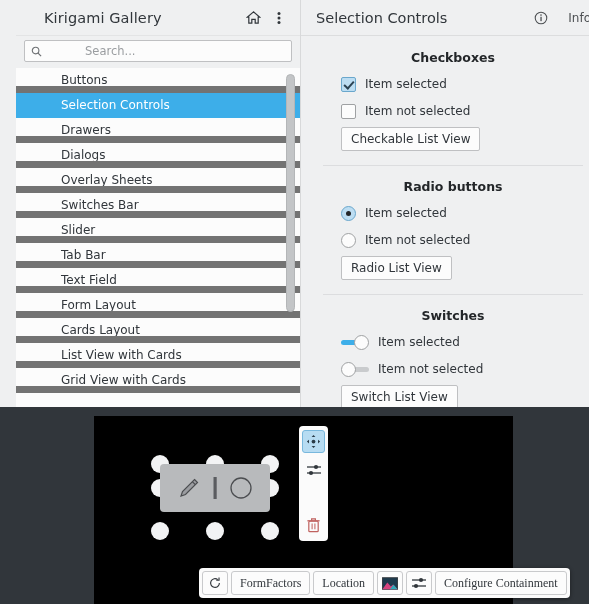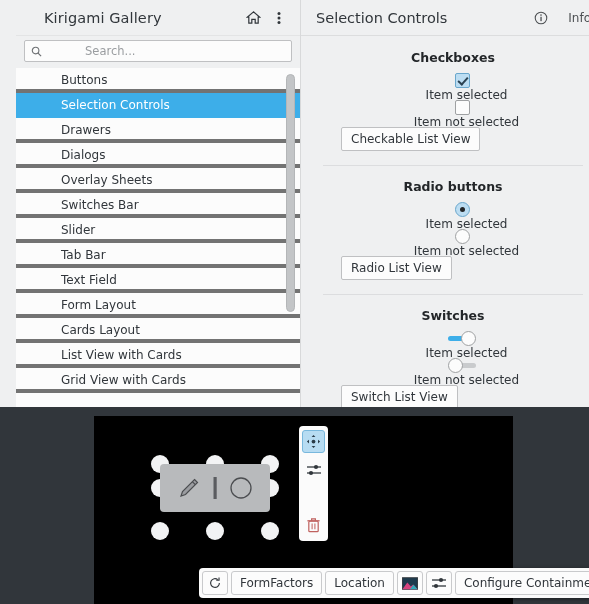--- a/index.html
+++ b/index.html
@@ -18,38 +18,38 @@
              padding:0 8px 0 0;box-sizing:border-box;border-bottom:1px solid #e3e4e5;}
   .sb-title{flex:1;font-size:14.5px;color:#31363b;padding-left:28px;letter-spacing:.1px;}
   .hdr-btn{width:26px;height:26px;display:flex;align-items:center;justify-content:center;
            border-radius:3px;cursor:pointer;}
   .searchwrap{background:#eff0f1;padding:4px 8px 6px 8px;box-sizing:border-box;}
   .searchbox{height:22px;background:#fcfcfc;border:1px solid #bfc0c2;border-radius:2px;
              display:flex;align-items:center;padding:0 6px;box-sizing:border-box;gap:37px;}
   .searchbox .ph{color:#9a9da0;font-size:11.5px;margin-left:6px;}
   .listwrap{position:absolute;top:68px;left:0;right:0;bottom:0;overflow:hidden;background:#fcfcfc;}
   .litem{height:25px;line-height:25px;padding-left:45px;font-size:12px;color:#31363b;
-         border-bottom:4px solid #737373;box-sizing:border-box;cursor:pointer;
+         border-bottom:7px solid #737373;box-sizing:border-box;cursor:pointer;
          white-space:nowrap;overflow:hidden;}
   .litem.sel{background:#3daee9;color:#fff;border-bottom-color:#3daee9;}
   .scroll-track{position:absolute;right:5px;top:6px;width:9px;height:240px;}
   .scroll-thumb{width:9px;height:238px;background:#c3c5c7;border:1px solid #b4b6b8;
                 border-radius:5px;box-sizing:border-box;}
 
   
   .detail{flex:1;height:407px;background:#eff0f1;position:relative;}
   .dt-header{height:36px;display:flex;align-items:center;border-bottom:1px solid #dcddde;
              padding:0 10px 0 0;box-sizing:border-box;background:#eff0f1;}
   .dt-title{flex:1;font-size:14.5px;color:#31363b;padding-left:15px;}
   .info-btn{display:flex;align-items:center;gap:20px;cursor:pointer;padding:3px 4px;border-radius:3px;
             font-size:12px;color:#4d5053;}
   .dt-body{padding:14px 0 0 0;}
   .section{padding:0 22px;}
   .sec-title{text-align:center;font-weight:bold;font-size:12.5px;color:#232629;margin-bottom:8px;}
-  .ctrl-row{display:flex;align-items:center;height:22px;margin-bottom:5px;padding-left:18px;flex-direction:column;}
+  .ctrl-row{display:flex;align-items:center;height:22px;margin-bottom:5px;padding-left:18px;}
   .ctrl-label{font-size:12px;color:#31363b;margin-left:9px;}
   .hr{height:1px;background:#dcdddf;margin:14px 0 13px 0;}
 
   
   .cb{width:15px;height:15px;border-radius:2px;border:1px solid #9fa1a3;background:#fcfcfc;
       box-sizing:border-box;position:relative;cursor:pointer;flex:none;}
   .cb.on{background:#bcddf2;border-color:#6aa7cc;}
   .cb.on:after{content:"";position:absolute;left:4px;top:1px;width:4px;height:8px;
       border:solid #2b4252;border-width:0 2px 2px 0;transform:rotate(42deg);}
   
@@ -65,21 +65,21 @@
   .sw.off .track{left:9px;width:19px;background:#c9cbcd;}
   .sw .knob{position:absolute;top:0;width:15px;height:15px;border-radius:50%;
             background:#fcfcfc;border:1px solid #9fa1a3;box-sizing:border-box;}
   .sw.on .knob{left:13px;}
   .sw.off .knob{left:0;}
   .btn{display:inline-block;background:#fcfcfc;border:1px solid #bfc0c2;border-radius:2px;
        padding:4px 9px;font-size:12px;color:#31363b;cursor:pointer;margin-left:18px;}
 
   
   .plasma{position:absolute;left:0;top:407px;width:589px;height:197px;background:#31363b;}
-  .screen{position:absolute;left:94px;top:9px;width:419px;height:188px;background:#000;}
+  .screen{position:absolute;left:94px;top:9px;width:419px;height:188px;background:#000;font-family:Liberation Serif, serif;}
   .widget{position:absolute;left:66px;top:48px;width:110px;height:48px;background:#b8babc;
           border-radius:4px;display:flex;align-items:center;justify-content:center;gap:11px;}
   .handle{position:absolute;width:18px;height:18px;border-radius:50%;background:#f2f3f4;
           box-shadow:0 0 2px rgba(0,0,0,.45);cursor:pointer;}
   .vtool{position:absolute;left:205px;top:10px;width:29px;height:115px;background:#fbfbfb;
          border-radius:4px;display:flex;flex-direction:column;align-items:center;padding-top:4px;
          box-sizing:border-box;box-shadow:0 1px 3px rgba(0,0,0,.4);}
   .vtool-btn{width:23px;height:23px;display:flex;align-items:center;justify-content:center;
              border-radius:3px;margin-bottom:5px;cursor:pointer;}
   .vtool-btn.active{background:#b7dcf2;border:1px solid #79b8dd;box-sizing:border-box;}

